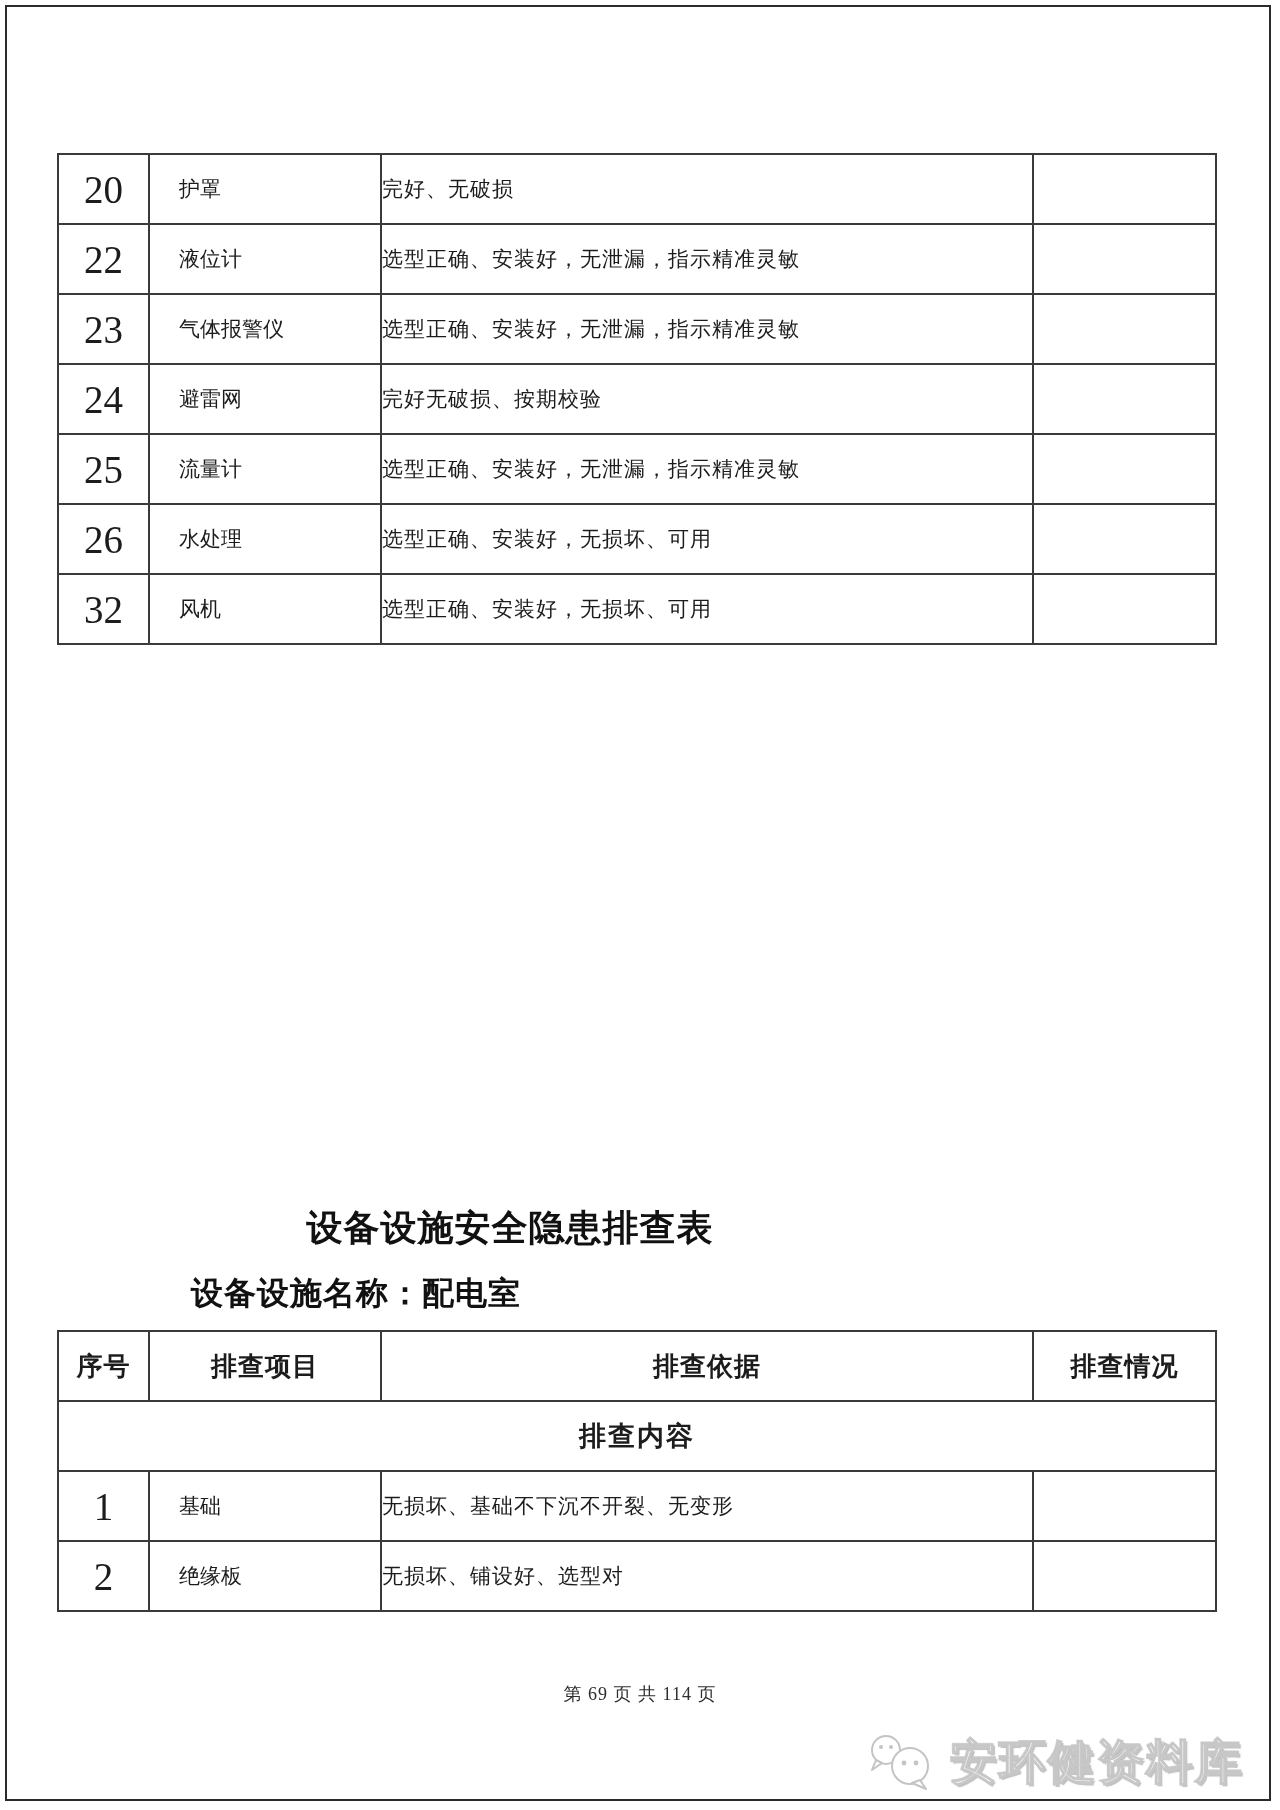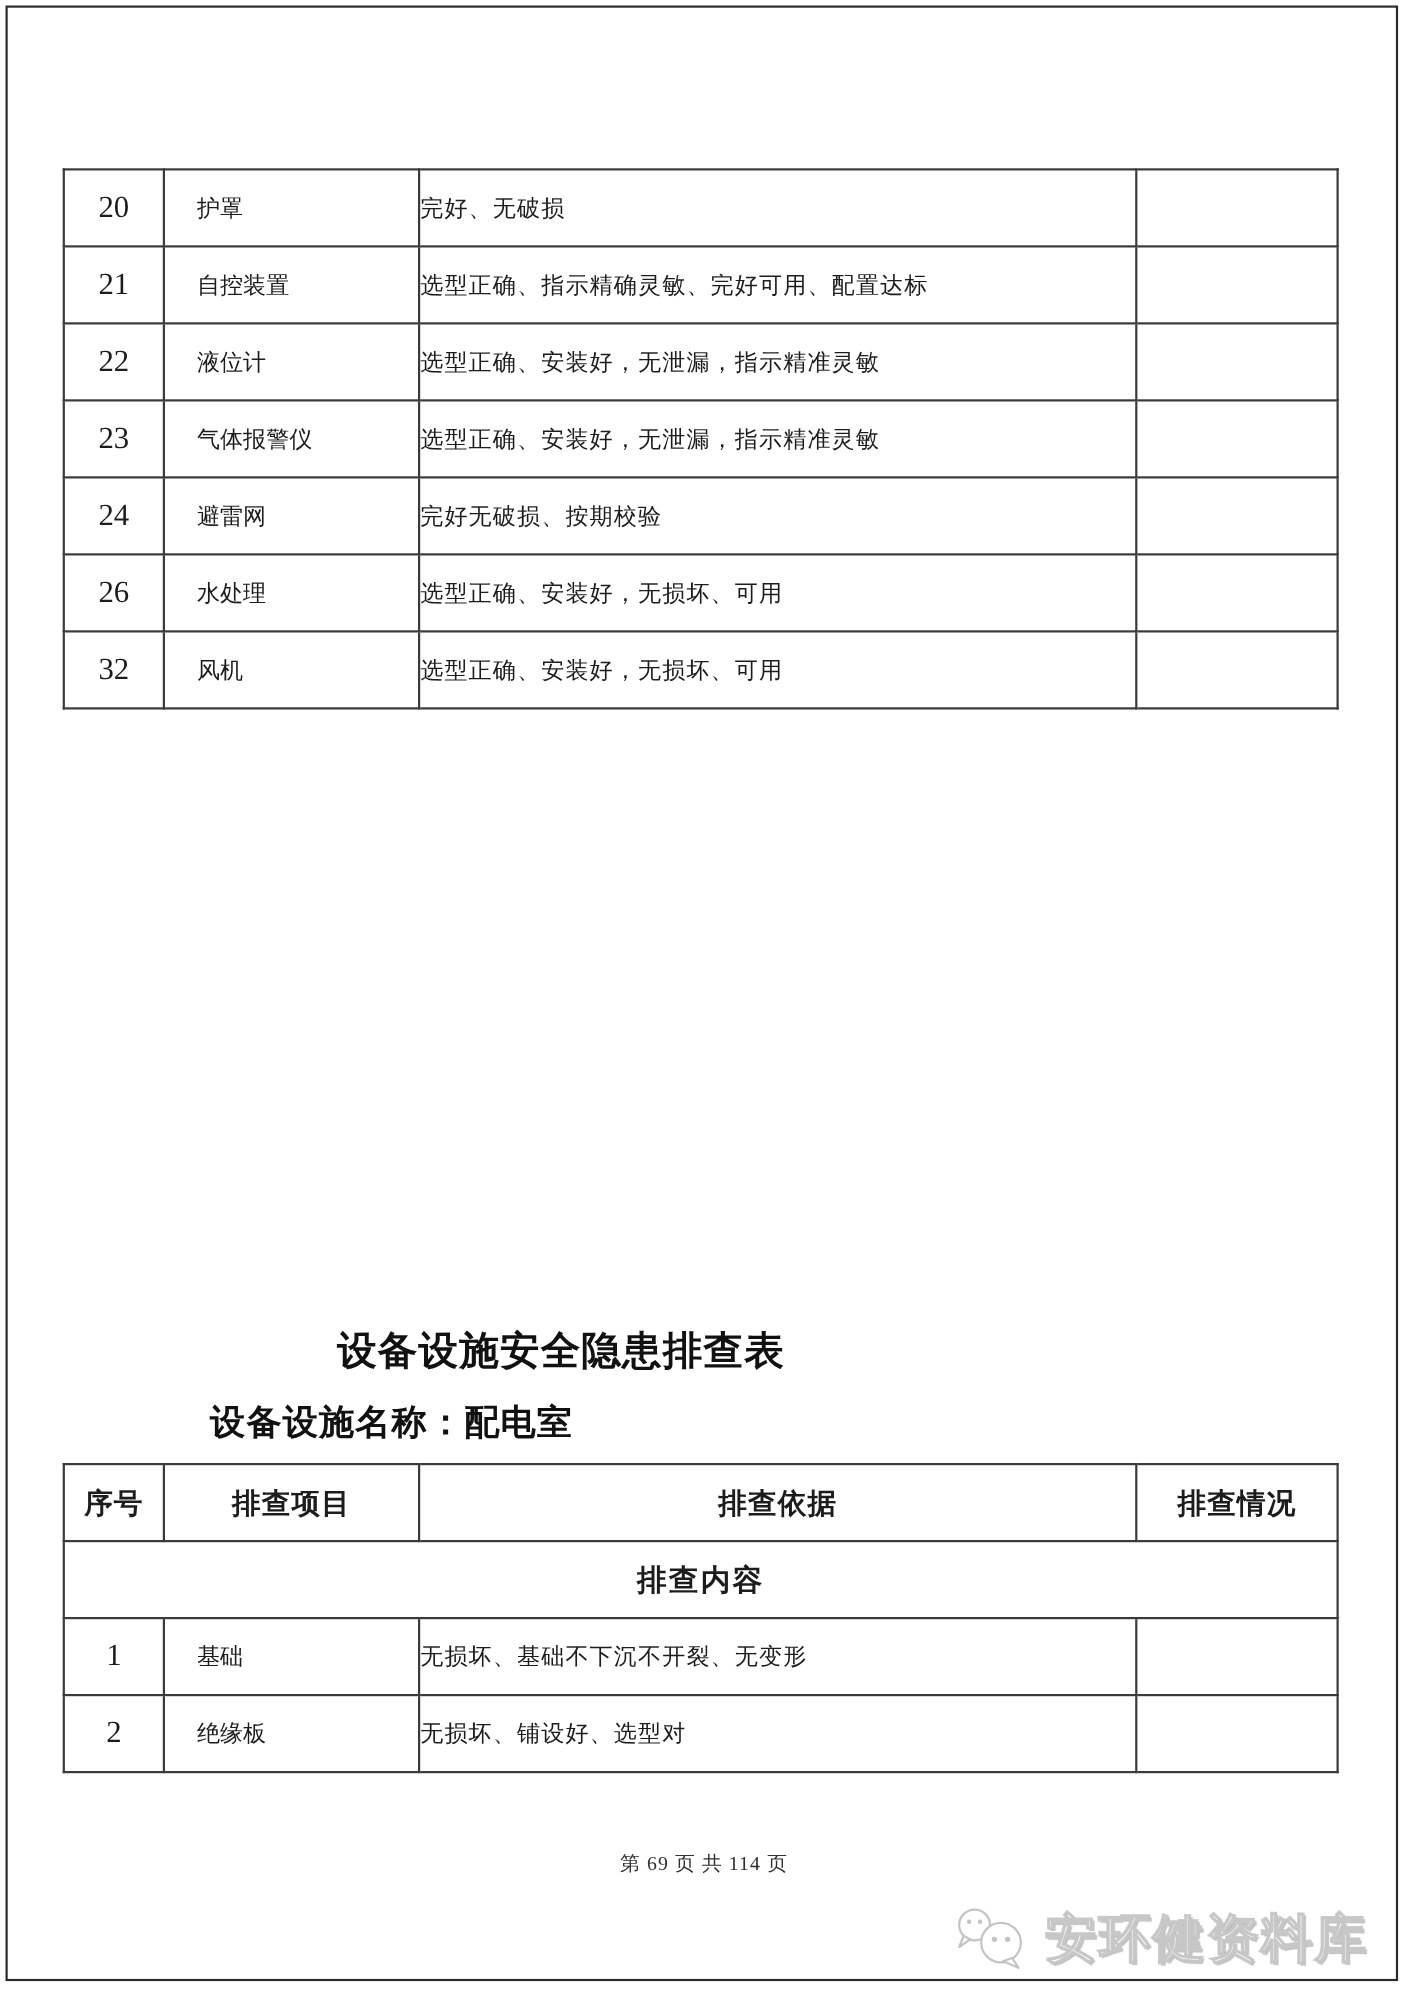--- a/index.html
+++ b/index.html
@@ -21,21 +21,21 @@
   .tbl td,.tbl th{
     border:2px solid #3a3a3a;vertical-align:middle;box-sizing:border-box;
     padding:0;overflow:hidden;
   }
   .tbl tr{height:70px;}
   col.c-no{width:91px;}
   col.c-item{width:232px;}
   col.c-basis{width:652px;}
   col.c-status{width:183px;}
   td.no{
-    text-align:center;font-size:28px;font-family:"Liberation Serif",serif;
+    text-align:center;font-size:39px;font-family:"Liberation Serif",serif;
   }
   td.item{font-size:21px;padding-left:29px;}
   td.basis{font-size:21px;letter-spacing:1px;}
   td.status{}
   th.merged{
     font-size:27px;font-weight:bold;text-align:center;letter-spacing:2px;
   }
   th.colhead{
     font-size:26px;font-weight:bold;text-align:center;letter-spacing:1px;
   }
@@ -77,41 +77,41 @@
       <col class="c-status">
     </colgroup>
   <tbody id="top-rows">
       <tr>
         <td class="no">20</td>
         <td class="item">护罩</td>
         <td class="basis">完好、无破损</td>
         <td class="status"></td>
       </tr>
       <tr>
-        <td class="no">21</td>
-        <td class="item">自控装置</td>
-        <td class="basis">选型正确、指示精确灵敏、完好可用、配置达标</td>
-        <td class="status"></td>
-      </tr>
-      <tr>
         <td class="no">22</td>
         <td class="item">液位计</td>
         <td class="basis">选型正确、安装好，无泄漏，指示精准灵敏</td>
         <td class="status"></td>
       </tr>
       <tr>
         <td class="no">23</td>
         <td class="item">气体报警仪</td>
         <td class="basis">选型正确、安装好，无泄漏，指示精准灵敏</td>
         <td class="status"></td>
       </tr>
       <tr>
         <td class="no">24</td>
         <td class="item">避雷网</td>
         <td class="basis">完好无破损、按期校验</td>
+        <td class="status"></td>
+      </tr>
+      <tr>
+        <td class="no">25</td>
+        <td class="item">流量计</td>
+        <td class="basis">选型正确、安装好，无泄漏，指示精准灵敏</td>
         <td class="status"></td>
       </tr>
       <tr>
         <td class="no">26</td>
         <td class="item">水处理</td>
         <td class="basis">选型正确、安装好，无损坏、可用</td>
         <td class="status"></td>
       </tr>
       <tr>
         <td class="no">32</td>

